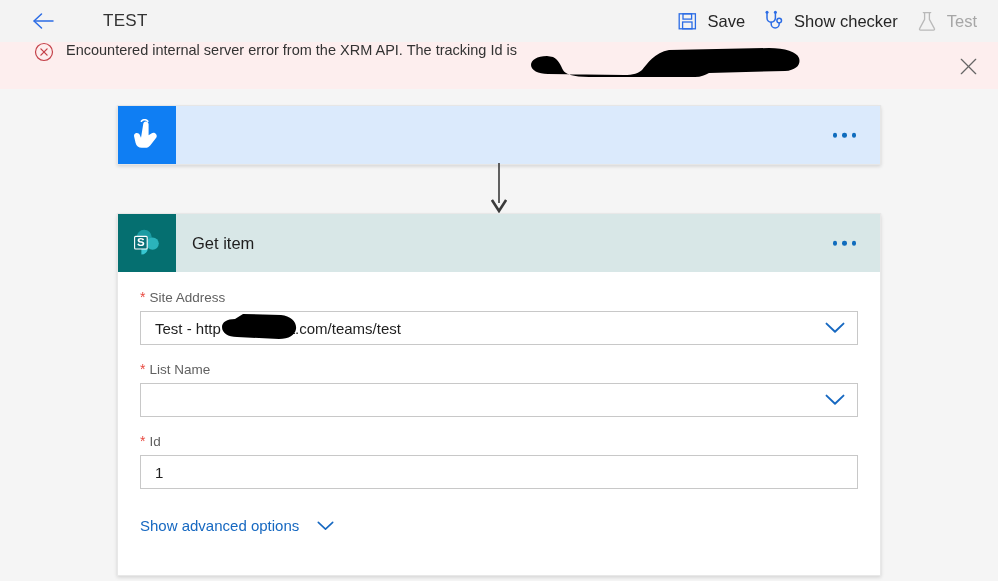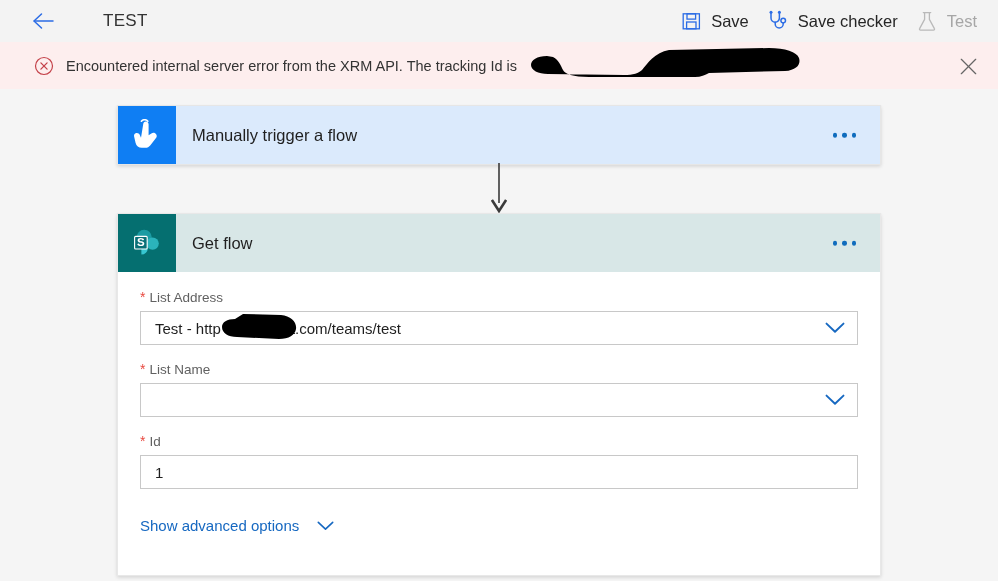--- a/index.html
+++ b/index.html
@@ -68,21 +68,21 @@
   }
 
   
   .errorbar {
     position: absolute;
     left: 0; top: 42px;
     width: 998px;
     height: 47px;
     background: #fdeeee;
     display: flex;
-    align-items: center;
+    align-items: flex-start;
   }
   .err-icon {
     width: 20px; height: 20px;
     margin-left: 34px;
     flex: 0 0 auto;
   }
   .err-text {
     margin-left: 12px;
     font-size: 14.5px;
     color: #333333;
@@ -273,21 +273,21 @@
     <div class="cmd">
       <span class="ico">
         <svg width="22" height="22" viewBox="0 0 22 22">
           <path d="M4 2.5 V8 a4.2 4.2 0 0 0 8.4 0 V2.5" fill="none" stroke="#2b6ce5" stroke-width="1.5" stroke-linecap="round"></path>
           <path d="M8.2 12.3 V14 a4 4 0 0 0 8 0 v-1.1" fill="none" stroke="#2b6ce5" stroke-width="1.5" stroke-linecap="round"></path>
           <circle cx="16.2" cy="10.6" r="2.3" fill="none" stroke="#2b6ce5" stroke-width="1.5"></circle>
           <circle cx="4" cy="2.2" r="1.5" fill="#2b6ce5"></circle>
           <circle cx="12.4" cy="2.2" r="1.5" fill="#2b6ce5"></circle>
         </svg>
       </span>
-      <span>Save checker</span>
+      <span>Show checker</span>
     </div>
 
     <div class="cmd disabled">
       <span class="ico">
         <svg width="20" height="21" viewBox="0 0 20 21">
           <path d="M7.6 1.6 V8.4 L2.6 17.6 a1 1 0 0 0 .9 1.5 h13 a1 1 0 0 0 .9-1.5 L12.4 8.4 V1.6" fill="none" stroke="#b9b9b9" stroke-width="1.3" stroke-linejoin="round"></path>
           <line x1="6.3" y1="1.6" x2="13.7" y2="1.6" stroke="#b9b9b9" stroke-width="1.3" stroke-linecap="round"></line>
         </svg>
       </span>
       <span>Test</span>
@@ -328,21 +328,20 @@
           <path d="M9.4 2.2 a4.3 4.3 0 0 1 6.4 0" fill="none" stroke="#ffffff" stroke-width="1.7" stroke-linecap="round"></path>
           <path d="M11.2 5.2 C11.2 3.6 12.4 2.4 13.9 2.4 C15.4 2.4 16.6 3.6 16.6 5.2
                    L16.6 16.2 L19.4 14.4 C21.2 13.3 23.3 13.8 24.3 15.4
                    C25.1 16.7 24.8 18.1 23.8 19.3 L18.4 26.2
                    C17.1 27.9 15.4 28.8 13.2 28.8 L9.8 28.8
                    C6.6 28.8 4.3 26.8 3.6 23.9 L2.1 17.6
                    C1.7 15.9 2.6 14.4 4.2 14 C5.7 13.6 7.1 14.4 7.7 15.8
                    L9 18.8 Z" fill="#ffffff"></path>
         </svg>
       </div>
-      <div class="card-title">Manually trigger a flow</div>
       <div class="card-ellipsis">
         <i></i>
           <i></i>
           <i></i>
       </div>
     </div>
   </div>
 
   <svg class="connector" viewBox="0 0 16 50">
     <line x1="8" y1="0" x2="8" y2="40" stroke="#3b3b3b" stroke-width="1.6"></line>
@@ -353,35 +352,35 @@
     <div class="card-header">
       <div class="card-icon" id="action-icon-box">
         <svg width="34" height="34" viewBox="0 0 34 34">
           <circle cx="14.2" cy="11.4" r="7.6" fill="#1b9ba3"></circle>
           <circle cx="22.6" cy="17.6" r="6.2" fill="#2bb3bb"></circle>
           <path d="M17.8 22.2 a6.4 6.4 0 0 1 -6.4 6.4 v-6.4 z" fill="#37c6d0"></path>
           <rect x="4.6" y="10.4" width="12.6" height="12.6" rx="1" fill="#0a7077" stroke="#ffffff" stroke-width="1.1"></rect>
           <text x="10.9" y="20" font-family="'Liberation Sans', sans-serif" font-size="11.5" font-weight="bold" fill="#ffffff" text-anchor="middle">S</text>
         </svg>
       </div>
-      <div class="card-title">Get flow</div>
+      <div class="card-title">Get item</div>
       <div class="card-ellipsis">
         <i></i>
           <i></i>
           <i></i>
       </div>
     </div>
 
     <div class="card-body">
 
       
       <div class="field">
         <div class="field-label">
           <span class="req">*</span>
-          <span>List Address</span>
+          <span>Site Address</span>
         </div>
         <div class="input-wrap">
           <div class="input-value">Test - http                    sharepoint.com/teams/test</div>
           <svg class="blob-site" viewBox="0 0 78 31">
             <path d="M14 8 C6 8 1 11 1 16 C1 22 7 26 16 26 L58 28
                      C68 28 74 24 75 18 C76 11 70 5 60 4 L22 3 Z" fill="#000000"></path>
           </svg>
           <svg class="chev" width="20" height="12" viewBox="0 0 20 12">
             <path d="M1.5 1.6 L10 9.8 L18.5 1.6" fill="none" stroke="#1668c1" stroke-width="1.9" stroke-linecap="round" stroke-linejoin="round"></path>
           </svg>

